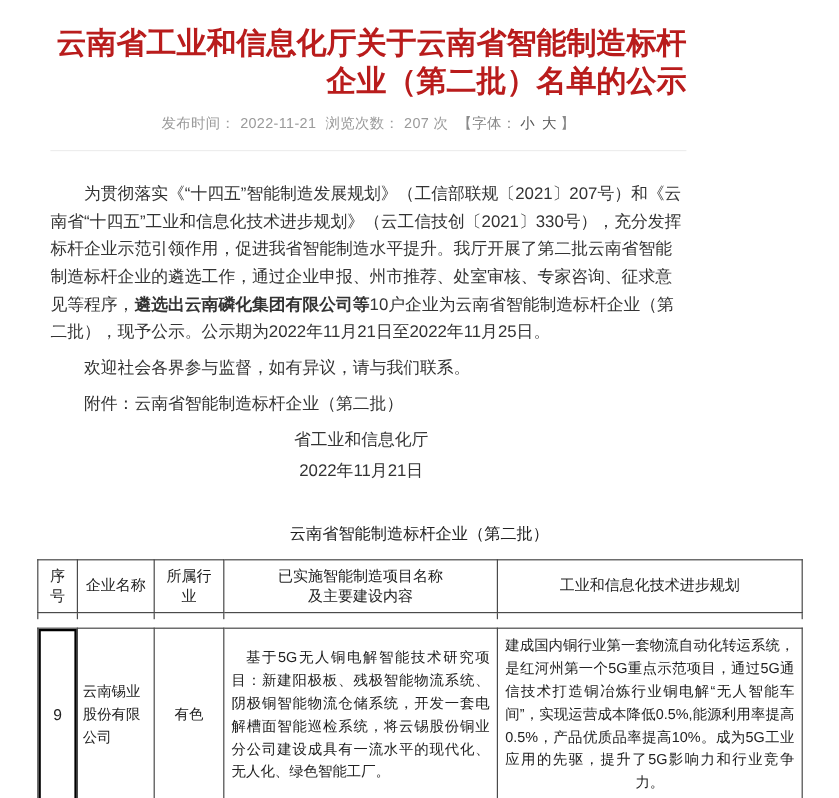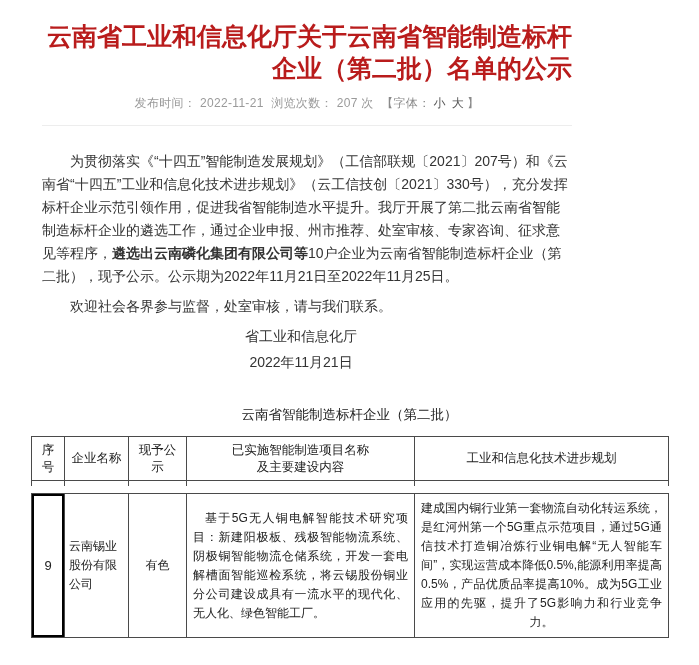--- a/index.html
+++ b/index.html
@@ -73,21 +73,22 @@
     <div class="meta">
       <span class="seg">发布时间：</span><span>2022-11-21</span>
       <span class="seg">浏览次数：</span><span>207 次</span>
       <span class="seg fontctrl"><span>【字体：</span><span class="size-btn">小</span><span class="size-btn">大</span><span>】</span></span>
     </div>
 
     <hr class="divider">
 
     <div class="article">
       <p class="indent"><span>为贯彻落实《“十四五”智能制造发展规划》（工信部联规〔2021〕207号）和《云南省“十四五”工业和信息化技术进步规划》（云工信技创〔2021〕330号），充分发挥标杆企业示范引领作用，促进我省智能制造水平提升。我厅开展了第二批云南省智能制造标杆企业的遴选工作，通过企业申报、州市推荐、处室审核、专家咨询、征求意见等程序，</span><span class="bold-seg">遴选出云南磷化集团有限公司等</span><span>10户企业为云南省智能制造标杆企业（第二批），现予公示。公示期为2022年11月21日至2022年11月25日。</span></p>
-      <p class="indent">欢迎社会各界参与监督，处室审核，请与我们联系。</p>
+      <p class="indent">欢迎社会各界参与监督，如有异议，请与我们联系。</p>
+      <p class="indent"><span>附件：</span><span class="attach-link">云南省智能制造标杆企业（第二批）</span></p>
       <p class="sign sign-first">省工业和信息化厅</p>
       <p class="sign">2022年11月21日</p>
     </div>
 
   </div>
 
   <div class="table-caption">云南省智能制造标杆企业（第二批）</div>
 
   <div class="tablewrap">
 
@@ -96,21 +97,21 @@
           <col class="c1">
           <col class="c2">
           <col class="c3">
           <col class="c4">
           <col class="c5">
         </colgroup>
       <tbody>
           <tr>
         <th>序号</th>
         <th>企业名称</th>
-        <th>现予公示</th>
+        <th>所属行业</th>
         <th>
               <div>已实施智能制造项目名称</div>
               <div>及主要建设内容</div>
             </th>
         <th>工业和信息化技术进步规划</th>
       </tr>
     </tbody>
       </table>
 
     <table class="stub-table">

